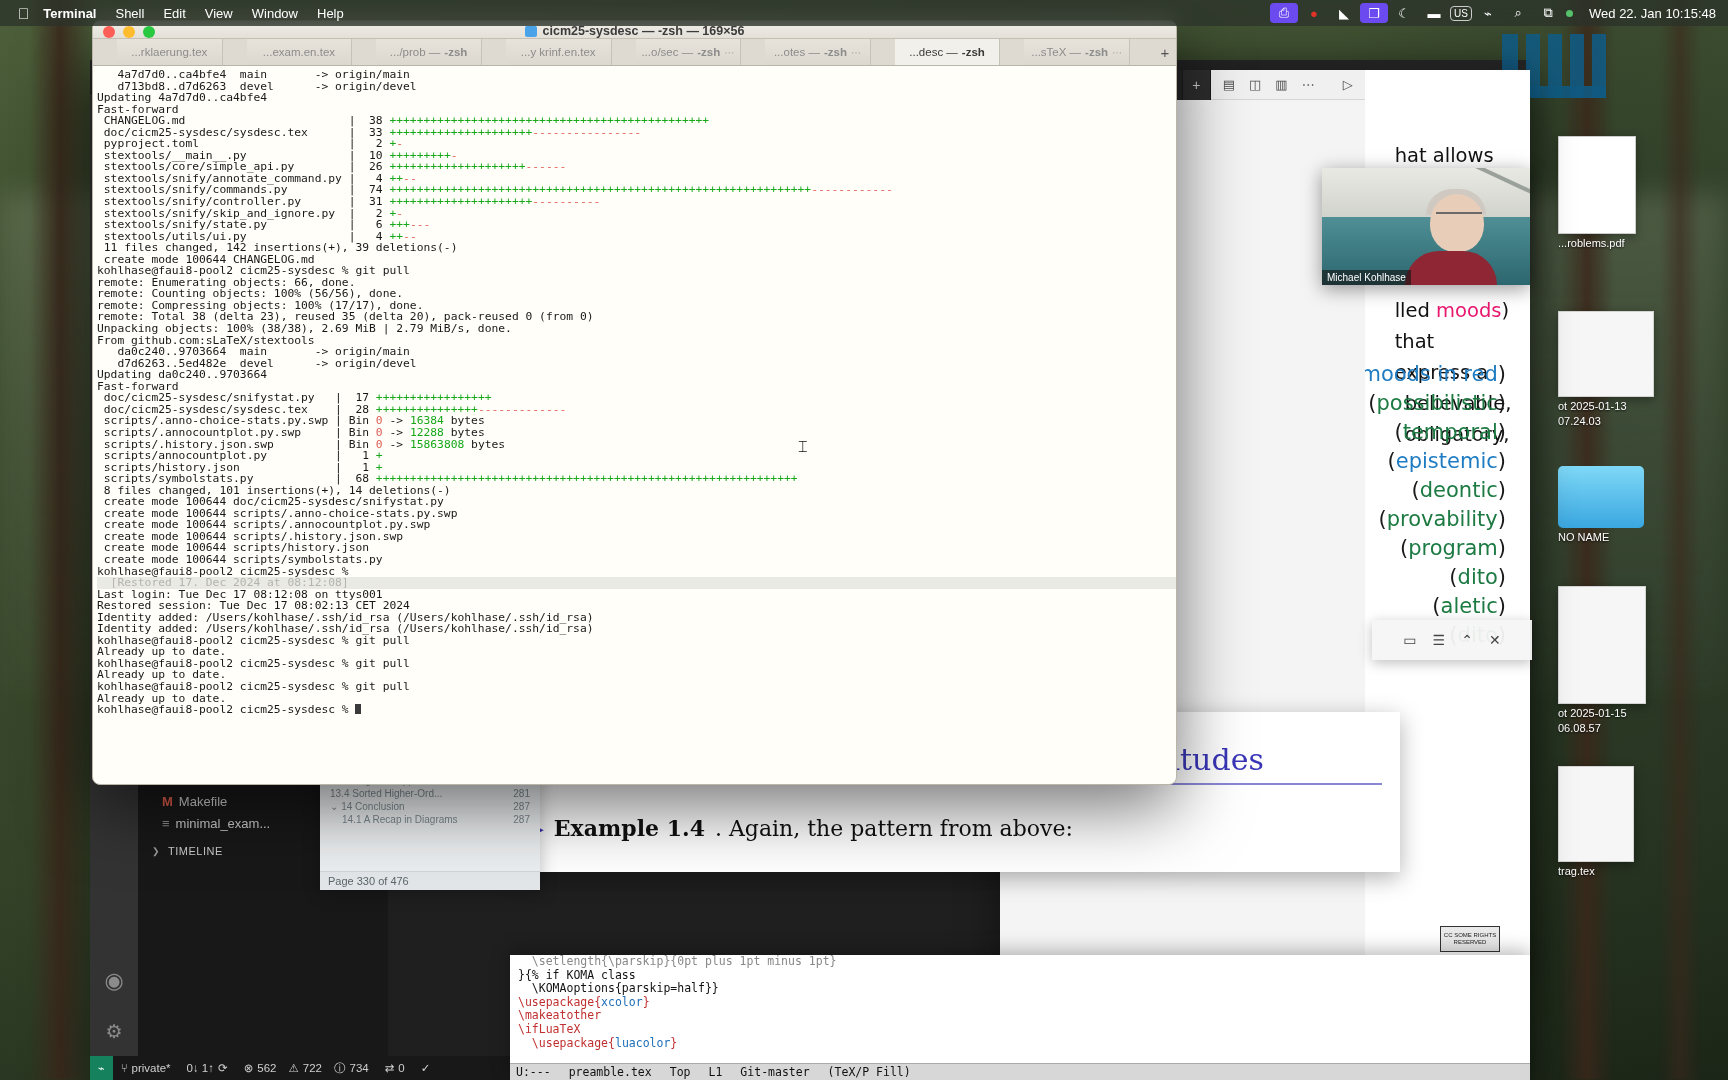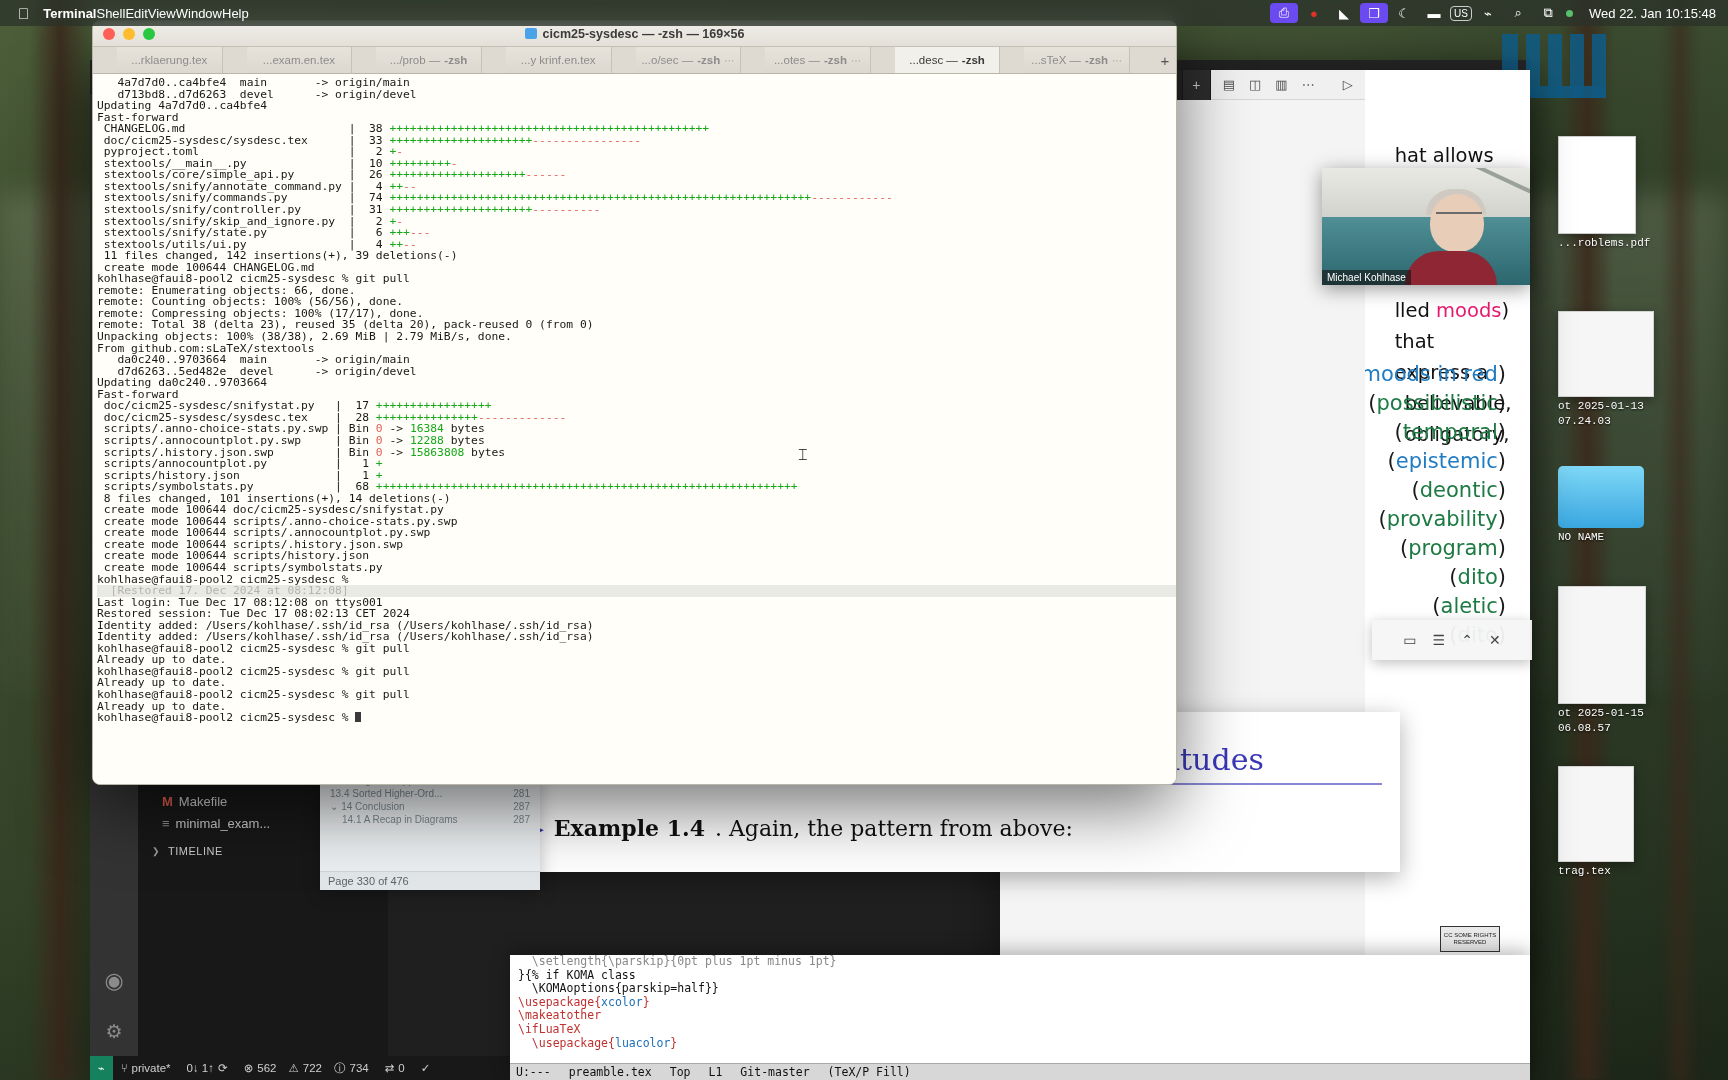--- a/index.html
+++ b/index.html
@@ -29,21 +29,21 @@
   }
   
   #menubar {
     position:absolute; left:0; top:0; width:1728px; height:26px;
     background:rgba(42,48,42,.72);
     backdrop-filter:blur(10px);
     display:flex; align-items:center;
     color:#fff; font-size:13px; z-index:200;
   }
   #menubar .apple { margin:0 14px 0 18px; font-size:15px; line-height:1; }
-  #menubar .mitem { white-space:nowrap; }
+  #menubar .mitem { margin-right:19px; white-space:nowrap; }
   #menubar .mitem.bold { font-weight:bold; }
   #menubar .spacer { flex:1; }
   #menubar .tray { display:flex; align-items:center; gap:2px; padding-right:10px; }
   #menubar .tray .ic {
     width:28px; height:20px; display:flex; align-items:center; justify-content:center;
     font-size:13px; border-radius:4px;
   }
   #menubar .tray .ic.hl { background:#6b4bf0; }
   #menubar .clock { font-size:13px; padding-right:12px; white-space:nowrap; }
   #menubar .dot { width:7px;height:7px;border-radius:50%;background:#57c06b;margin:0 6px 0 2px; }
@@ -184,23 +184,23 @@
 
   
   #terminal {
     position:absolute; left:92px; top:20px; width:1085px; height:765px;
     z-index:100; border-radius:8px; overflow:hidden;
     box-shadow:0 22px 70px rgba(0,0,0,.55);
     background:#fffef8;
     border:1px solid #b9b5a8;
   }
   #terminal .tbar {
-    height:26px; background:linear-gradient(180deg,#f0eee8,#e3e0d8);
+    height:18px; background:linear-gradient(180deg,#f0eee8,#e3e0d8);
     border-bottom:1px solid #c4c0b6;
-    display:flex; align-items:center; position:relative;
+    display:flex; align-items:flex-end; position:relative;
   }
   #terminal .lights { display:flex; gap:8px; padding-left:10px; }
   #terminal .lights i { width:12px;height:12px;border-radius:50%; display:block; }
   #terminal .lights .r { background:#ff5f57; }
   #terminal .lights .y { background:#febc2e; }
   #terminal .lights .g { background:#28c840; }
   #terminal .ttitle {
     position:absolute; left:0; right:0; text-align:center;
     font-size:12.5px; font-weight:bold; color:#3b3b3b;
     display:flex; align-items:center; justify-content:center; gap:6px;
@@ -269,21 +269,21 @@
     position:absolute; left:40%; bottom:0; width:92px; height:34px;
     border-radius:40px 40px 0 0; background:#8e2633;
   }
   #webcam .name {
     position:absolute; left:0; bottom:0; padding:2px 5px;
     background:rgba(20,20,20,.62); color:#fff; font-size:10px;
   }
 
   
   #rightdesk { position:absolute; right:0; top:26px; width:198px; bottom:0; z-index:15; }
-  #rightdesk .dstack { position:absolute;font-family:Liberation Mono, monospace; }
+  #rightdesk .dstack { position:absolute; }
   #rightdesk .thumb {
     width:96px; height:124px; background:#f6f6f6; border:1px solid #d4d4d4;
     box-shadow:0 3px 10px rgba(0,0,0,.35);
   }
   #rightdesk .lbl { color:#fff; font-size:11px; text-shadow:0 1px 2px rgba(0,0,0,.8); margin-top:3px; white-space:nowrap;}
   #rightdesk .fold {
     width:86px; height:62px; border-radius:5px;
     background:linear-gradient(180deg,#7fd8f7,#3aa7e0);
   }
   #rightdesk .pdfico {

